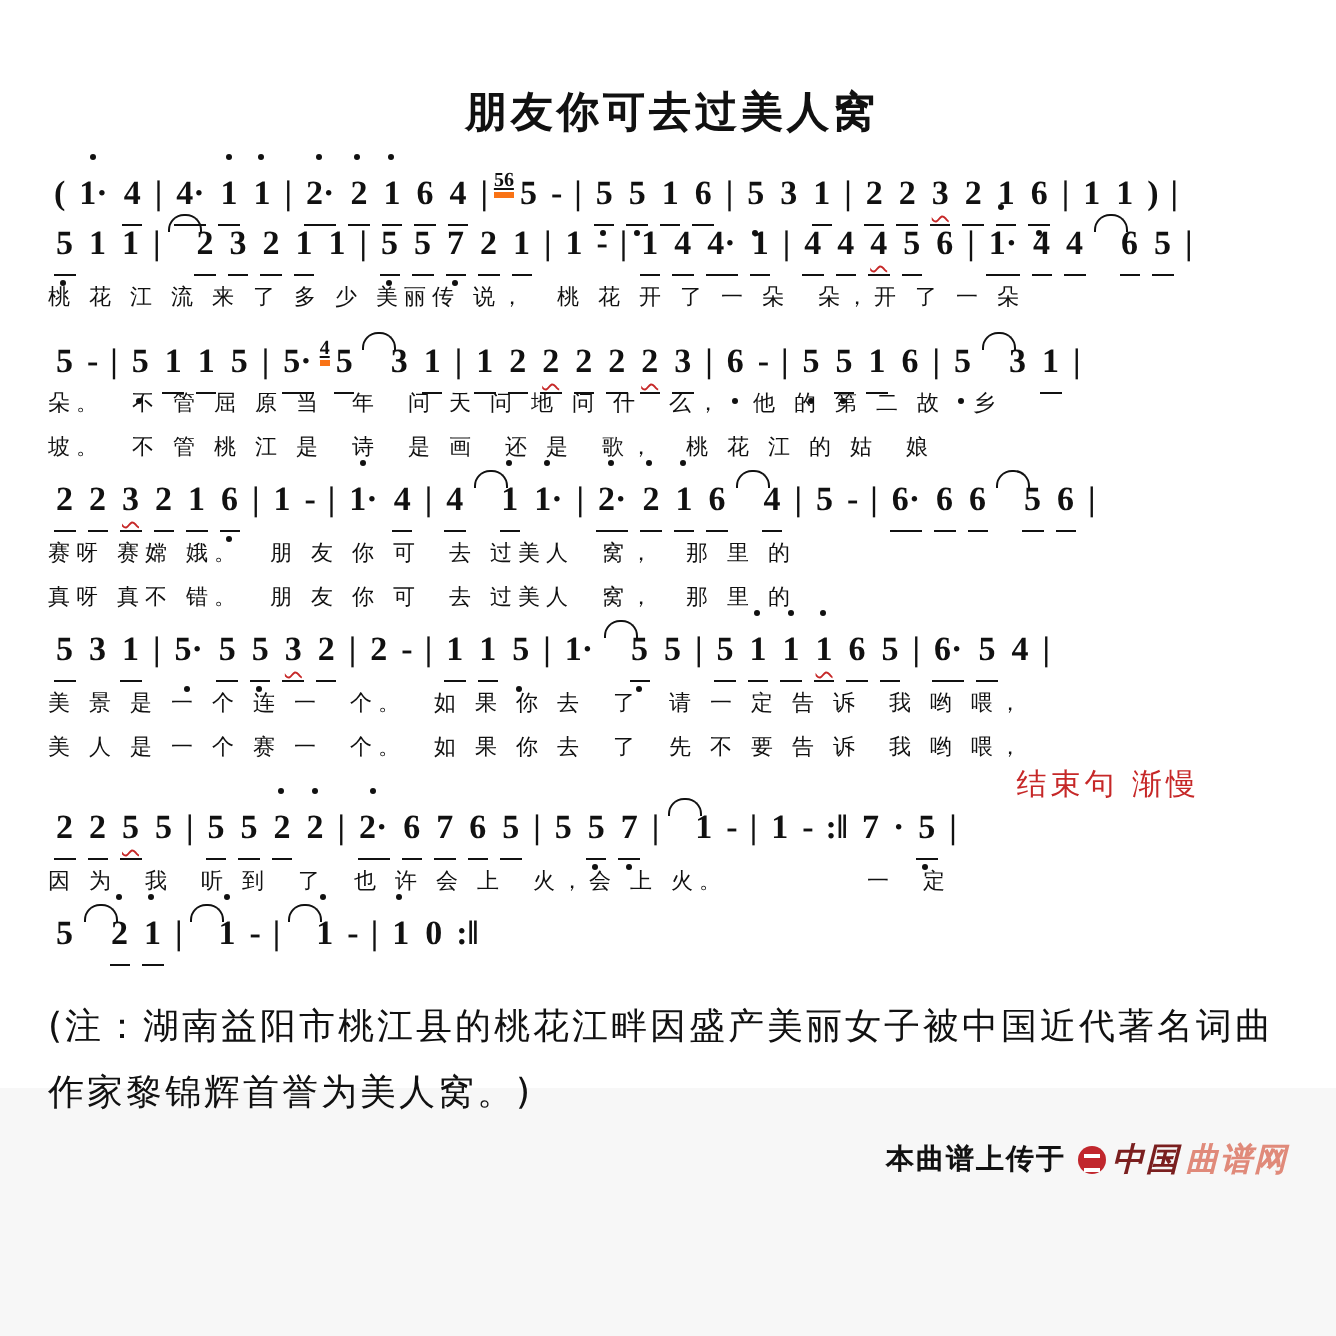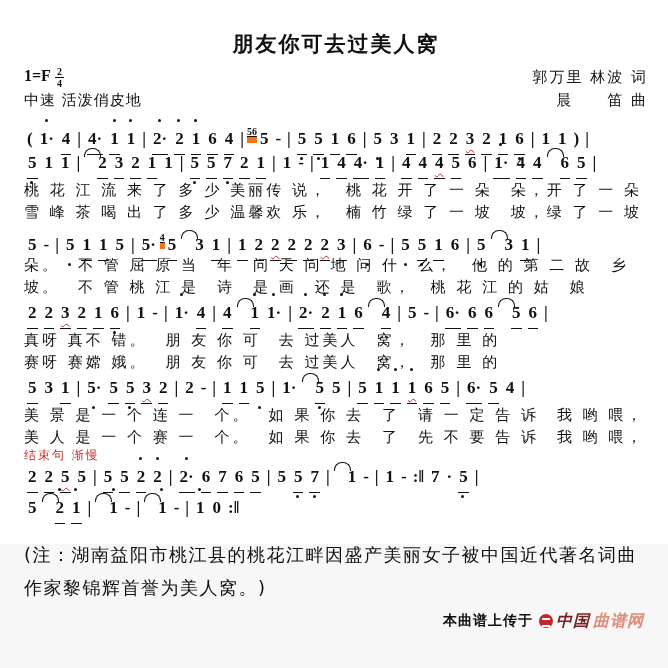--- a/index.html
+++ b/index.html
@@ -1,88 +1,76 @@
 <!DOCTYPE html>
 <html><head>
 <meta charset="utf-8">
 <style>
   html,body{margin:0;padding:0;background:#f7f7f7;}
   body{width:668px;height:668px;overflow:hidden;font-family:"DejaVu Sans",sans-serif;color:#111;}
-  .page{width:668px;height:544px;background:#fff;box-sizing:border-box;padding:16px 20px 0 24px;}
+  .page{width:668px;height:544px;background:#fff;box-sizing:border-box;padding:28px 20px 0 24px;}
   .title{text-align:center;font-size:21px;font-weight:bold;letter-spacing:2px;margin-top:14px;}
   .meta{display:flex;justify-content:space-between;align-items:flex-start;margin-top:8px;font-size:15px;}
   .meta-left .keyline{font-family:"Liberation Serif",serif;font-weight:bold;font-size:16px;}
   .frac{display:inline-block;vertical-align:middle;text-align:center;font-size:10px;line-height:1.1;margin-left:4px;font-weight:bold;}
   .frac .top{border-bottom:1px solid #111;padding:0 2px;display:block;}
   .meta-left .tempo{margin-top:2px;letter-spacing:1px;}
   .meta-right{text-align:right;line-height:1.5;letter-spacing:2px;}
   .score{margin-top:6px;}
   .music-row{font-family:"Liberation Serif",serif;font-weight:bold;font-size:17px;line-height:30px;height:31px;white-space:nowrap;}
   .note{position:relative;display:inline-block;margin:0 3px;padding:0 1px;}
   .u1{border-bottom:1.5px solid #111;}
   .rsq{text-decoration-line:underline;text-decoration-style:wavy;text-decoration-color:#c62828;text-decoration-thickness:1px;text-underline-offset:5px;}
   .da,.db{position:absolute;left:50%;width:3px;height:3px;margin-left:-2px;background:#111;border-radius:50%;}
   .da{top:-5px;}
   .db{bottom:-6px;}
   .dd{font-weight:bold;}
   .sym{display:inline-block;margin:0 3px;}
   .arc{display:inline-block;width:15px;height:8px;border:1.5px solid #111;border-bottom:none;border-radius:8px 8px 0 0;vertical-align:11px;margin:0 -7px 0 1px;}
-  .grace{font-size:10px;vertical-align:9px;border-bottom:6px solid #f97316;margin-right:-1px;letter-spacing:0;text-decoration:underline;}
-  .lyric-row{font-size:15px;letter-spacing:3px;line-height:22px;white-space:nowrap;}
-  .annot{color:#c62828;font-size:12px;text-align:left;padding-right:48px;line-height:14px;letter-spacing:2px;}
+  .grace{font-size:10px;vertical-align:9px;border-bottom:3px solid #f97316;margin-right:-1px;letter-spacing:0;text-decoration:underline;}
+  .lyric-row{font-size:11px;letter-spacing:3px;line-height:22px;white-space:nowrap;}
+  .annot{color:#c62828;font-size:15px;text-align:right;padding-right:48px;line-height:14px;letter-spacing:2px;}
   .note-text{margin-top:14px;font-size:18px;line-height:1.85;letter-spacing:1.5px;}
   .footer{display:flex;justify-content:flex-end;align-items:center;margin-top:6px;padding-right:4px;gap:6px;}
   .footer .up{font-size:14px;font-weight:bold;letter-spacing:1px;}
   .logo{display:inline-flex;align-items:center;gap:3px;cursor:pointer;}
   .logo-icon{position:relative;display:inline-block;width:14px;height:14px;border-radius:50%;background:#c1272d;}
   .logo-icon::after{content:"";position:absolute;left:3px;top:4px;width:8px;height:5px;border-top:2px solid #fff;border-bottom:2px solid #fff;}
   .logo-cn1{font-size:16px;font-style:italic;font-weight:bold;color:#7a1f1f;letter-spacing:1px;}
   .logo-cn2{font-size:16px;font-style:italic;font-weight:bold;color:#e08a7a;letter-spacing:1px;}
 </style>
 </head>
 <body>
 
 <div class="page">
 
   <div class="title">朋友你可去过美人窝</div>
 
-  <div class="meta">
-    <div class="meta-left">
-      <div class="keyline">
-        <span>1=F</span><span class="frac"><span class="top">2</span><span>4</span></span>
-      </div>
-      <div class="tempo">中速 活泼俏皮地</div>
-    </div>
-    <div class="meta-right">
-      <div>郭万里 林波 词</div>
-      <div>晨　　笛 曲</div>
-    </div>
-  </div>
 
   <div class="score">
     <div class="music-row"><span class="sym">(</span><span class="note"><i class="da"></i>1<b class="dd">·</b></span><span class="note u1">4</span><span class="sym">|</span><span class="note u1">4<b class="dd">·</b></span><span class="note u1"><i class="da"></i>1</span><span class="note"><i class="da"></i>1</span><span class="sym">|</span><span class="note u1"><i class="da"></i>2<b class="dd">·</b></span><span class="note u1"><i class="da"></i>2</span><span class="note u1"><i class="da"></i>1</span><span class="note u1">6</span><span class="note u1">4</span><span class="sym">|</span><span class="grace">56</span><span class="note">5</span><span class="sym">-</span><span class="sym">|</span><span class="note u1">5<i class="db"></i></span><span class="note u1">5<i class="db"></i></span><span class="note u1">1</span><span class="note u1">6</span><span class="sym">|</span><span class="note">5<i class="db"></i></span><span class="note">3</span><span class="note u1">1</span><span class="sym">|</span><span class="note u1">2</span><span class="note u1">2</span><span class="note u1 rsq">3</span><span class="note u1">2</span><span class="note u1">1</span><span class="note u1">6<i class="db"></i></span><span class="sym">|</span><span class="note">1</span><span class="note">1</span><span class="sym">)</span><span class="sym">|</span></div>
 
     <div class="music-row"><span class="note u1">5<i class="db"></i></span><span class="note">1</span><span class="note">1</span><span class="sym">|</span><span class="arc"></span><span class="note u1">2</span><span class="note u1">3</span><span class="note u1">2</span><span class="note u1">1</span><span class="note">1</span><span class="sym">|</span><span class="note u1">5<i class="db"></i></span><span class="note u1">5</span><span class="note u1">7<i class="db"></i></span><span class="note u1">2</span><span class="note u1">1</span><span class="sym">|</span><span class="note">1</span><span class="sym">-</span><span class="sym">|</span><span class="note u1">1</span><span class="note u1">4</span><span class="note u1">4<b class="dd">·</b></span><span class="note u1">1</span><span class="sym">|</span><span class="note u1">4</span><span class="note u1">4</span><span class="note u1 rsq">4</span><span class="note u1">5</span><span class="note">6</span><span class="sym">|</span><span class="note u1"><i class="da"></i>1<b class="dd">·</b></span><span class="note u1">4</span><span class="note u1">4</span><span class="arc"></span><span class="note u1">6</span><span class="note u1">5</span><span class="sym">|</span></div>
     <div class="lyric-row">桃 花 江 流 来 了 多 少 美丽传 说，　桃 花 开 了 一 朵　朵，开 了 一 朵</div>
-    <div class="lyric-row">雪 峰 茶 喝 出 了 多 少 温馨欢 乐，　楠 竹 绿 了 一 坡　坡，绿 了 一 坡</div>
 
     <div class="music-row"><span class="note">5</span><span class="sym">-</span><span class="sym">|</span><span class="note">5<i class="db"></i></span><span class="note u1">1</span><span class="note u1">1</span><span class="note">5</span><span class="sym">|</span><span class="note u1">5<b class="dd">·</b></span><span class="grace">4</span><span class="note u1">5</span><span class="arc"></span><span class="note">3</span><span class="note u1">1</span><span class="sym">|</span><span class="note u1">1</span><span class="note u1">2</span><span class="note u1 rsq">2</span><span class="note u1">2</span><span class="note u1">2</span><span class="note u1 rsq">2</span><span class="note u1">3</span><span class="sym">|</span><span class="note">6<i class="db"></i></span><span class="sym">-</span><span class="sym">|</span><span class="note">5<i class="db"></i></span><span class="note u1">5<i class="db"></i></span><span class="note u1">1</span><span class="note">6</span><span class="sym">|</span><span class="note">5<i class="db"></i></span><span class="arc"></span><span class="note">3</span><span class="note u1">1</span><span class="sym">|</span></div>
     <div class="lyric-row">朵。　不 管 屈 原 当　年　问 天 问 地 问 什　么，　他 的 第 二 故　乡</div>
     <div class="lyric-row">坡。　不 管 桃 江 是　诗　是 画　还 是　歌，　桃 花 江 的 姑　娘</div>
 
     <div class="music-row"><span class="note u1">2</span><span class="note u1">2</span><span class="note u1 rsq">3</span><span class="note u1">2</span><span class="note u1">1</span><span class="note u1">6<i class="db"></i></span><span class="sym">|</span><span class="note">1</span><span class="sym">-</span><span class="sym">|</span><span class="note"><i class="da"></i>1<b class="dd">·</b></span><span class="note u1">4</span><span class="sym">|</span><span class="note u1">4</span><span class="arc"></span><span class="note u1"><i class="da"></i>1</span><span class="note"><i class="da"></i>1<b class="dd">·</b></span><span class="sym">|</span><span class="note u1"><i class="da"></i>2<b class="dd">·</b></span><span class="note u1"><i class="da"></i>2</span><span class="note u1"><i class="da"></i>1</span><span class="note u1">6</span><span class="arc"></span><span class="note u1">4</span><span class="sym">|</span><span class="note">5</span><span class="sym">-</span><span class="sym">|</span><span class="note u1">6<b class="dd">·</b></span><span class="note u1">6</span><span class="note u1">6</span><span class="arc"></span><span class="note u1">5</span><span class="note u1">6</span><span class="sym">|</span></div>
+    <div class="lyric-row">赛呀 赛嫦 娥。　朋 友 你 可　去 过美人　窝，　那 里 的</div>
     <div class="lyric-row">真呀 真不 错。　朋 友 你 可　去 过美人　窝，　那 里 的</div>
-    <div class="lyric-row">赛呀 赛嫦 娥。　朋 友 你 可　去 过美人　窝，　那 里 的</div>
 
     <div class="music-row"><span class="note u1">5</span><span class="note">3</span><span class="note u1">1</span><span class="sym">|</span><span class="note">5<b class="dd">·</b><i class="db"></i></span><span class="note u1">5</span><span class="note u1">5<i class="db"></i></span><span class="note u1 rsq">3</span><span class="note u1">2</span><span class="sym">|</span><span class="note">2</span><span class="sym">-</span><span class="sym">|</span><span class="note u1">1</span><span class="note u1">1</span><span class="note">5<i class="db"></i></span><span class="sym">|</span><span class="note">1<b class="dd">·</b></span><span class="arc"></span><span class="note u1">5<i class="db"></i></span><span class="note">5</span><span class="sym">|</span><span class="note u1">5</span><span class="note u1"><i class="da"></i>1</span><span class="note u1"><i class="da"></i>1</span><span class="note u1 rsq"><i class="da"></i>1</span><span class="note u1">6</span><span class="note u1">5</span><span class="sym">|</span><span class="note u1">6<b class="dd">·</b></span><span class="note u1">5</span><span class="note">4</span><span class="sym">|</span></div>
     <div class="lyric-row">美 景 是 一 个 连 一　个。　如 果 你 去　了　请 一 定 告 诉　我 哟 喂，</div>
     <div class="lyric-row">美 人 是 一 个 赛 一　个。　如 果 你 去　了　先 不 要 告 诉　我 哟 喂，</div>
     <div class="annot">结束句 渐慢</div>
 
     <div class="music-row"><span class="note u1">2</span><span class="note u1">2</span><span class="note u1 rsq">5</span><span class="note">5</span><span class="sym">|</span><span class="note u1">5</span><span class="note u1">5</span><span class="note u1"><i class="da"></i>2</span><span class="note"><i class="da"></i>2</span><span class="sym">|</span><span class="note u1"><i class="da"></i>2<b class="dd">·</b></span><span class="note u1">6</span><span class="note u1">7</span><span class="note u1">6</span><span class="note u1">5</span><span class="sym">|</span><span class="note">5</span><span class="note u1">5<i class="db"></i></span><span class="note u1">7<i class="db"></i></span><span class="sym">|</span><span class="arc"></span><span class="note">1</span><span class="sym">-</span><span class="sym">|</span><span class="note">1</span><span class="sym">-</span><span class="sym">:‖</span><span class="note">7</span><span class="sym">·</span><span class="note u1">5<i class="db"></i></span><span class="sym">|</span></div>
+    <div class="lyric-row">因 为　我　听 到　了　也 许 会 上　火，会 上 火。　　　　　一　定</div>
 
     <div class="music-row"><span class="note">5</span><span class="arc"></span><span class="note u1"><i class="da"></i>2</span><span class="note u1"><i class="da"></i>1</span><span class="sym">|</span><span class="arc"></span><span class="note"><i class="da"></i>1</span><span class="sym">-</span><span class="sym">|</span><span class="arc"></span><span class="note"><i class="da"></i>1</span><span class="sym">-</span><span class="sym">|</span><span class="note"><i class="da"></i>1</span><span class="note">0</span><span class="sym">:‖</span></div>
   </div>
 
   <div class="note-text">(注：湖南益阳市桃江县的桃花江畔因盛产美丽女子被中国近代著名词曲作家黎锦辉首誉为美人窝。)</div>
 
   <div class="footer">
     <span class="up">本曲谱上传于</span>
     <span class="logo">
       <span class="logo-icon"></span>

